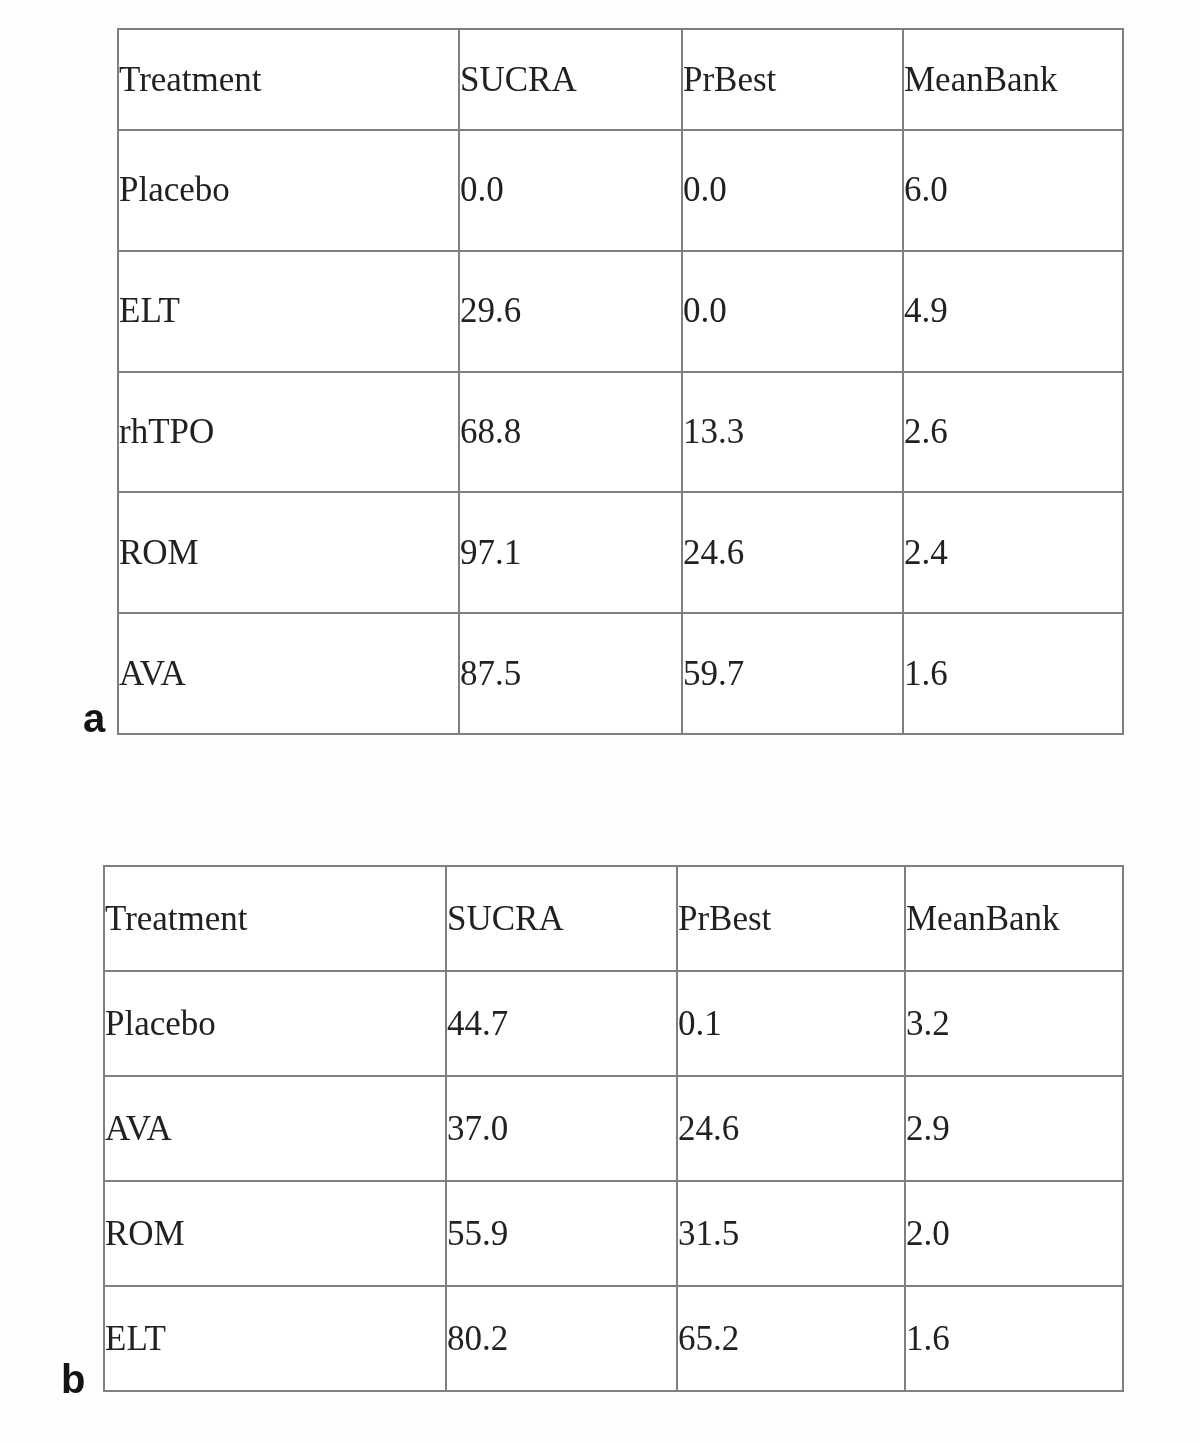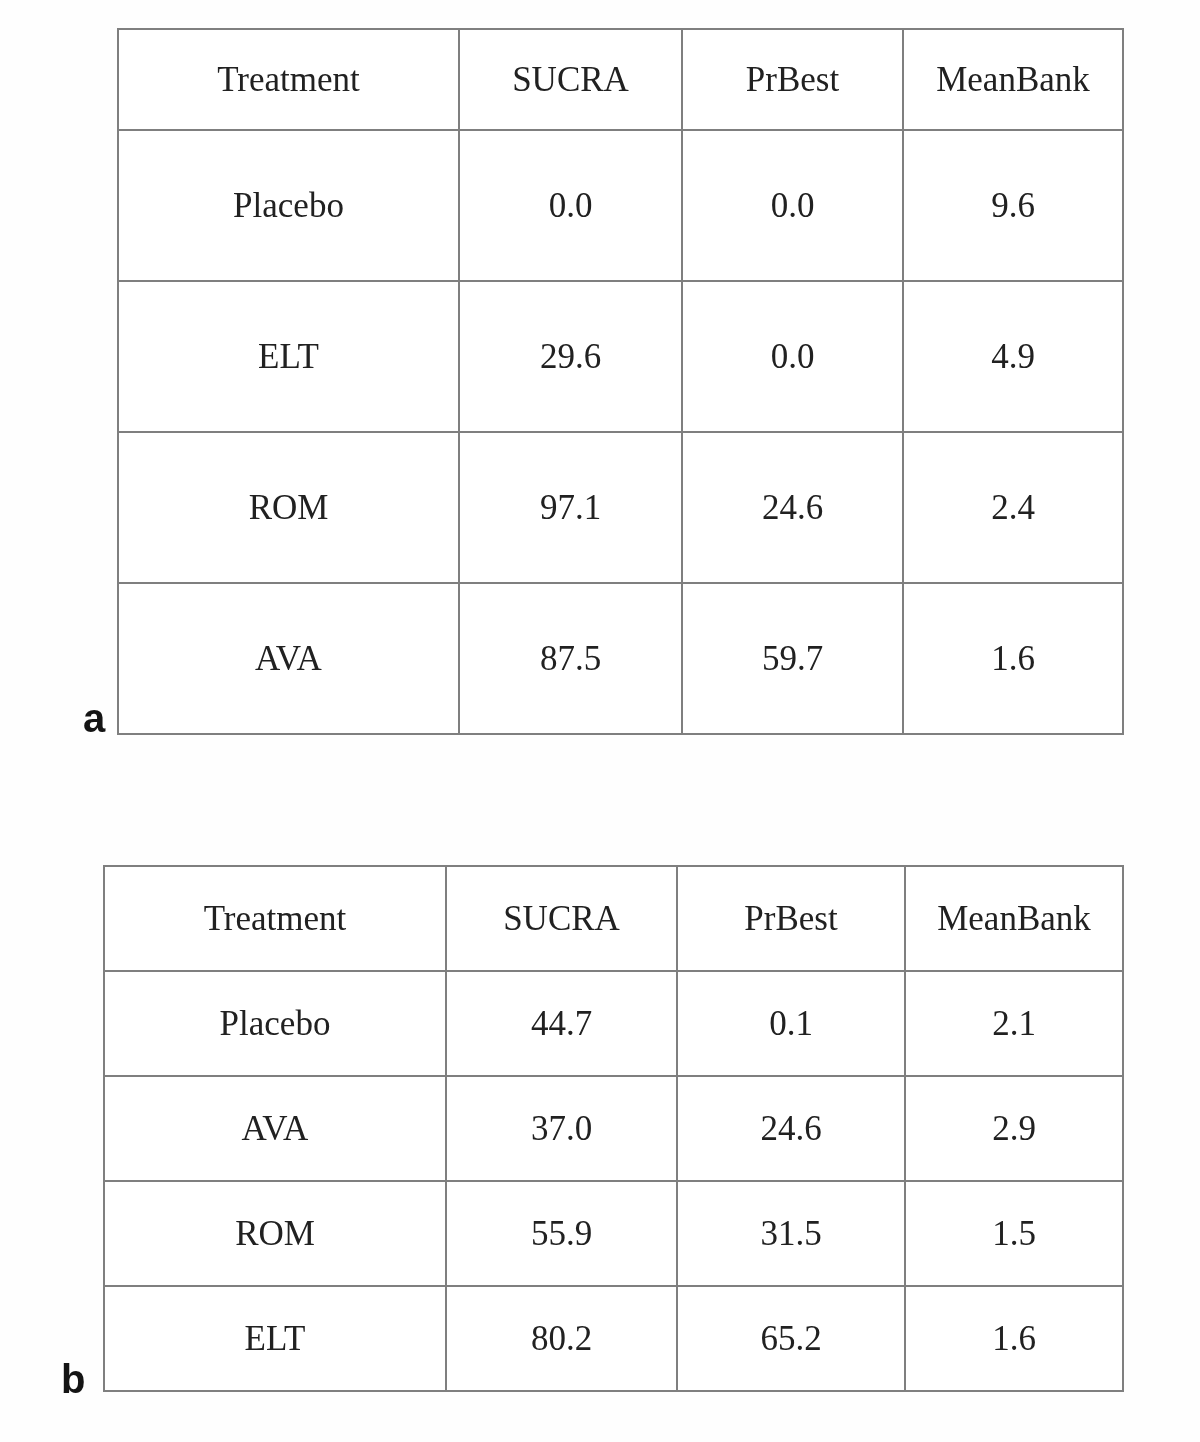--- a/index.html
+++ b/index.html
@@ -37,21 +37,21 @@
     table-layout: fixed;
     background: #ffffff;
     border: 2px solid #4f4f4f;
   }
   #panel-a table.rank-table { width: 1005px; height: 707px; }
   #panel-b table.rank-table { width: 1019px; height: 525px; }
 
   .rank-table th,
   .rank-table td {
     border: 2px solid #7f7f7f;
-    text-align: center;
+    text-align: left;
     vertical-align: middle;
     font-family: "Liberation Serif", serif;
     font-weight: 400;
     font-size: 35px;
     color: #212121;
     padding: 0;
   }
   #panel-a .rank-table tr { height: 101px; }
   #panel-b .rank-table tr { height: 105px; }
 </style>
@@ -75,27 +75,33 @@
           <th>SUCRA</th>
           <th>PrBest</th>
           <th>MeanBank</th>
         </tr>
       </thead>
       <tbody>
         <tr>
           <td>Placebo</td>
           <td>0.0</td>
           <td>0.0</td>
-          <td>9.6</td>
+          <td>6.0</td>
         </tr>
         <tr>
           <td>ELT</td>
           <td>29.6</td>
           <td>0.0</td>
           <td>4.9</td>
+        </tr>
+        <tr>
+          <td>rhTPO</td>
+          <td>68.8</td>
+          <td>13.3</td>
+          <td>2.6</td>
         </tr>
         <tr>
           <td>ROM</td>
           <td>97.1</td>
           <td>24.6</td>
           <td>2.4</td>
         </tr>
         <tr>
           <td>AVA</td>
           <td>87.5</td>
@@ -121,33 +127,33 @@
           <th>SUCRA</th>
           <th>PrBest</th>
           <th>MeanBank</th>
         </tr>
       </thead>
       <tbody>
         <tr>
           <td>Placebo</td>
           <td>44.7</td>
           <td>0.1</td>
-          <td>2.1</td>
+          <td>3.2</td>
         </tr>
         <tr>
           <td>AVA</td>
           <td>37.0</td>
           <td>24.6</td>
           <td>2.9</td>
         </tr>
         <tr>
           <td>ROM</td>
           <td>55.9</td>
           <td>31.5</td>
-          <td>1.5</td>
+          <td>2.0</td>
         </tr>
         <tr>
           <td>ELT</td>
           <td>80.2</td>
           <td>65.2</td>
           <td>1.6</td>
         </tr>
       </tbody>
     </table>
   </section>

